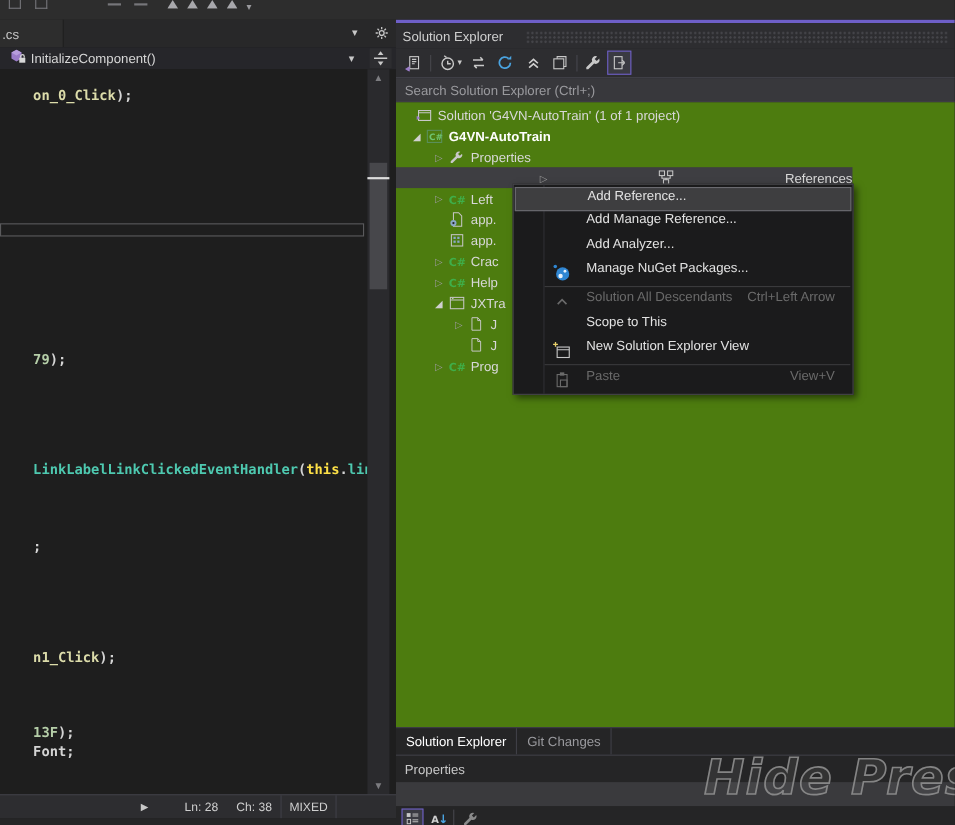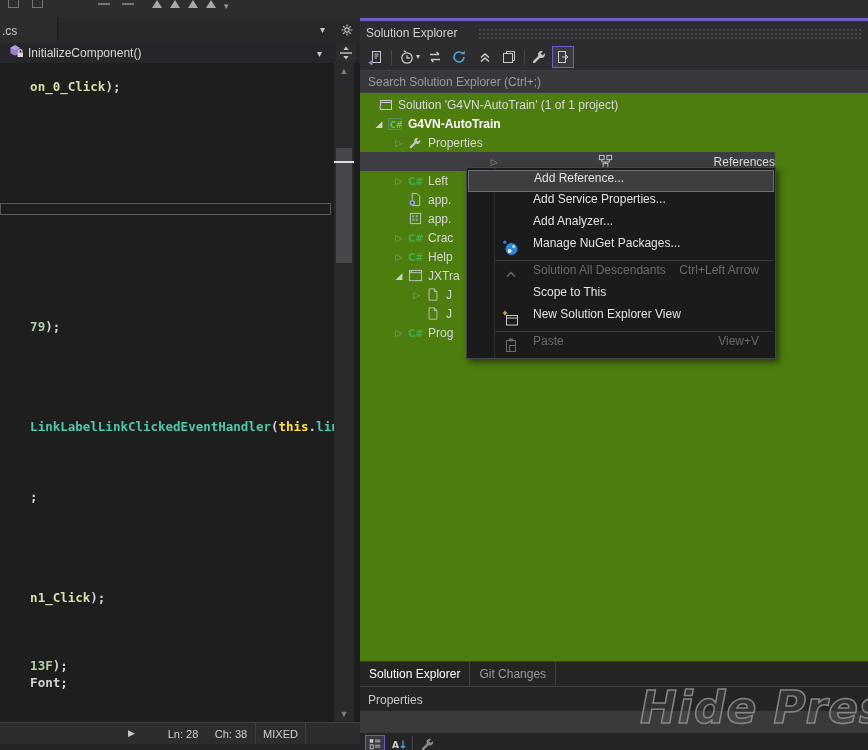--- a/index.html
+++ b/index.html
@@ -509,21 +509,21 @@
 <div id="context-menu" class="abs">
   <div id="menu-gutter-line"></div>
 
   <div class="mitem hover">
     <span class="mico"></span>
     <span class="mlabel">Add Reference...</span>
   </div>
 
   <div class="mitem">
     <span class="mico"></span>
-    <span class="mlabel">Add Service Properties...</span>
+    <span class="mlabel">Add Manage Reference...</span>
   </div>
 
   <div class="mitem">
     <span class="mico"></span>
     <span class="mlabel">Add Analyzer...</span>
   </div>
 
   <div class="mitem">
     <span class="mico">
       <svg width="17" height="17" viewBox="0 0 17 17">

